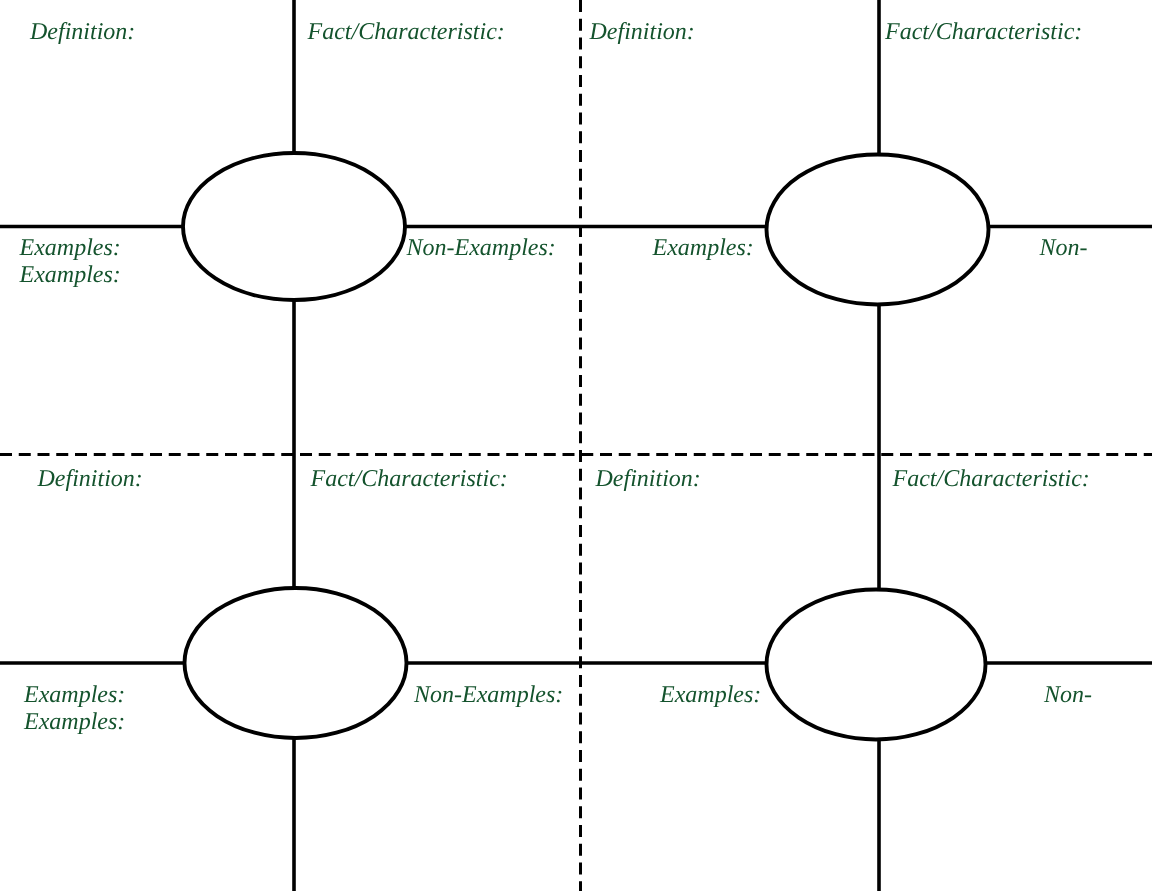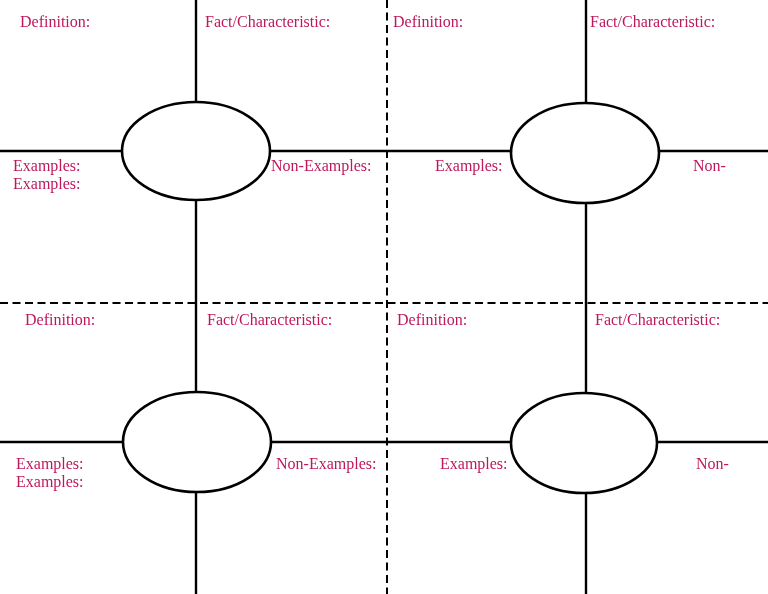--- a/index.html
+++ b/index.html
@@ -35,21 +35,22 @@
   .oval {
     fill: #ffffff;
     stroke: #000000;
     stroke-width: 2.6;
   }
   .label {
     position: absolute;
     font-size: 16px;
     line-height: 19px;
     white-space: nowrap;
-    color: #be185d;
+    color: #14532d;
+    font-style: italic;
   }
 </style>
 </head>
 <body>
 
 <div class="canvas">
 
   <svg class="lines-layer" width="768" height="594" viewBox="0 0 768 594" xmlns="http://www.w3.org/2000/svg">
 
     <line class="solid-line" x1="196" y1="0" x2="196" y2="594"></line>

